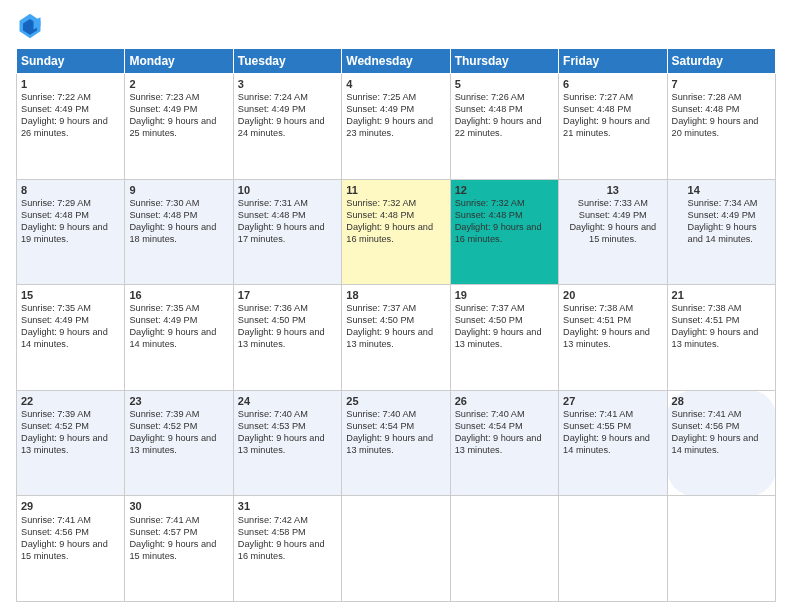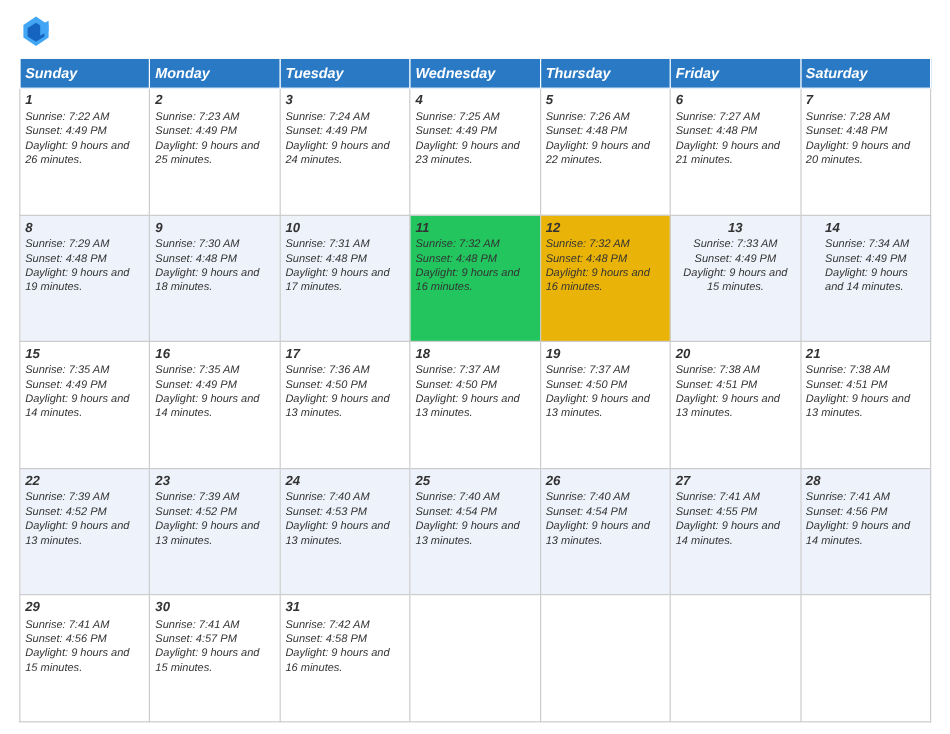--- a/index.html
+++ b/index.html
@@ -53,21 +53,20 @@
     .title-block h2 {
       font-size: 14px;
       font-weight: normal;
       color: #555;
     }
     .calendar {
       flex: 1;
       border-collapse: collapse;
       width: 100%;
       table-layout: fixed;
-      font-style: italic;
     }
     .calendar th {
       background: #2979c4;
       color: #fff;
       font-size: 12px;
       font-weight: bold;
       padding: 5px 4px;
       text-align: left;
       border: 1px solid #fff;
     }
@@ -131,42 +130,42 @@
           <td><span class="day-num">3</span><span>Sunrise: 7:24 AM</span><br><span>Sunset: 4:49 PM</span><br><span>Daylight: 9 hours and 24 minutes.</span></td>
           <td><span class="day-num">4</span><span>Sunrise: 7:25 AM</span><br><span>Sunset: 4:49 PM</span><br><span>Daylight: 9 hours and 23 minutes.</span></td>
           <td><span class="day-num">5</span><span>Sunrise: 7:26 AM</span><br><span>Sunset: 4:48 PM</span><br><span>Daylight: 9 hours and 22 minutes.</span></td>
           <td><span class="day-num">6</span><span>Sunrise: 7:27 AM</span><br><span>Sunset: 4:48 PM</span><br><span>Daylight: 9 hours and 21 minutes.</span></td>
           <td><span class="day-num">7</span><span>Sunrise: 7:28 AM</span><br><span>Sunset: 4:48 PM</span><br><span>Daylight: 9 hours and 20 minutes.</span></td>
         </tr>
         <tr>
           <td style="background: rgb(238, 242, 250);"><span class="day-num">8</span><span>Sunrise: 7:29 AM</span><br><span>Sunset: 4:48 PM</span><br><span>Daylight: 9 hours and 19 minutes.</span></td>
           <td style="background: rgb(238, 242, 250);"><span class="day-num">9</span><span>Sunrise: 7:30 AM</span><br><span>Sunset: 4:48 PM</span><br><span>Daylight: 9 hours and 18 minutes.</span></td>
           <td style="background: rgb(238, 242, 250);"><span class="day-num">10</span><span>Sunrise: 7:31 AM</span><br><span>Sunset: 4:48 PM</span><br><span>Daylight: 9 hours and 17 minutes.</span></td>
-          <td style="background: #22c55e;"><span class="day-num">11</span><span>Sunrise: 7:32 AM</span><br><span>Sunset: 4:48 PM</span><br><span>Daylight: 9 hours and 16 minutes.</span></td>
-          <td style="background: #eab308;"><span class="day-num">12</span><span>Sunrise: 7:32 AM</span><br><span>Sunset: 4:48 PM</span><br><span>Daylight: 9 hours and 16 minutes.</span></td>
+          <td style="background: #fef9c3;"><span class="day-num">11</span><span>Sunrise: 7:32 AM</span><br><span>Sunset: 4:48 PM</span><br><span>Daylight: 9 hours and 16 minutes.</span></td>
+          <td style="background: #14b8a6;"><span class="day-num">12</span><span>Sunrise: 7:32 AM</span><br><span>Sunset: 4:48 PM</span><br><span>Daylight: 9 hours and 16 minutes.</span></td>
           <td style="background: rgb(238, 242, 250); text-align: center;"><span class="day-num">13</span><span>Sunrise: 7:33 AM</span><br><span>Sunset: 4:49 PM</span><br><span>Daylight: 9 hours and 15 minutes.</span></td>
           <td style="background: rgb(238, 242, 250); padding-left: 20px;"><span class="day-num">14</span><span>Sunrise: 7:34 AM</span><br><span>Sunset: 4:49 PM</span><br><span>Daylight: 9 hours and 14 minutes.</span></td>
         </tr>
         <tr>
           <td><span class="day-num">15</span><span>Sunrise: 7:35 AM</span><br><span>Sunset: 4:49 PM</span><br><span>Daylight: 9 hours and 14 minutes.</span></td>
           <td><span class="day-num">16</span><span>Sunrise: 7:35 AM</span><br><span>Sunset: 4:49 PM</span><br><span>Daylight: 9 hours and 14 minutes.</span></td>
           <td><span class="day-num">17</span><span>Sunrise: 7:36 AM</span><br><span>Sunset: 4:50 PM</span><br><span>Daylight: 9 hours and 13 minutes.</span></td>
           <td><span class="day-num">18</span><span>Sunrise: 7:37 AM</span><br><span>Sunset: 4:50 PM</span><br><span>Daylight: 9 hours and 13 minutes.</span></td>
           <td><span class="day-num">19</span><span>Sunrise: 7:37 AM</span><br><span>Sunset: 4:50 PM</span><br><span>Daylight: 9 hours and 13 minutes.</span></td>
           <td><span class="day-num">20</span><span>Sunrise: 7:38 AM</span><br><span>Sunset: 4:51 PM</span><br><span>Daylight: 9 hours and 13 minutes.</span></td>
           <td><span class="day-num">21</span><span>Sunrise: 7:38 AM</span><br><span>Sunset: 4:51 PM</span><br><span>Daylight: 9 hours and 13 minutes.</span></td>
         </tr>
         <tr>
           <td style="background: rgb(238, 242, 250);"><span class="day-num">22</span><span>Sunrise: 7:39 AM</span><br><span>Sunset: 4:52 PM</span><br><span>Daylight: 9 hours and 13 minutes.</span></td>
           <td style="background: rgb(238, 242, 250);"><span class="day-num">23</span><span>Sunrise: 7:39 AM</span><br><span>Sunset: 4:52 PM</span><br><span>Daylight: 9 hours and 13 minutes.</span></td>
           <td style="background: rgb(238, 242, 250); margin-top: 16px;"><span class="day-num">24</span><span>Sunrise: 7:40 AM</span><br><span>Sunset: 4:53 PM</span><br><span>Daylight: 9 hours and 13 minutes.</span></td>
           <td style="background: rgb(238, 242, 250);"><span class="day-num">25</span><span>Sunrise: 7:40 AM</span><br><span>Sunset: 4:54 PM</span><br><span>Daylight: 9 hours and 13 minutes.</span></td>
           <td style="background: rgb(238, 242, 250);"><span class="day-num">26</span><span>Sunrise: 7:40 AM</span><br><span>Sunset: 4:54 PM</span><br><span>Daylight: 9 hours and 13 minutes.</span></td>
           <td style="background: rgb(238, 242, 250);"><span class="day-num">27</span><span>Sunrise: 7:41 AM</span><br><span>Sunset: 4:55 PM</span><br><span>Daylight: 9 hours and 14 minutes.</span></td>
-          <td style="background: rgb(238, 242, 250);"><span class="day-num">28</span><span>Sunrise: 7:41 AM</span><br><span>Sunset: 4:56 PM</span><br><span>Daylight: 9 hours and 14 minutes.</span></td>
+          <td style="background: rgb(238, 242, 250); border-radius: 27px;"><span class="day-num">28</span><span>Sunrise: 7:41 AM</span><br><span>Sunset: 4:56 PM</span><br><span>Daylight: 9 hours and 14 minutes.</span></td>
         </tr>
         <tr>
           <td><span class="day-num">29</span><span>Sunrise: 7:41 AM</span><br><span>Sunset: 4:56 PM</span><br><span>Daylight: 9 hours and 15 minutes.</span></td>
           <td><span class="day-num">30</span><span>Sunrise: 7:41 AM</span><br><span>Sunset: 4:57 PM</span><br><span>Daylight: 9 hours and 15 minutes.</span></td>
           <td><span class="day-num">31</span><span>Sunrise: 7:42 AM</span><br><span>Sunset: 4:58 PM</span><br><span>Daylight: 9 hours and 16 minutes.</span></td>
           <td style="background: rgb(255, 255, 255);"></td>
           <td style="background: rgb(255, 255, 255);"></td>
           <td style="background: rgb(255, 255, 255);"></td>
           <td style="background: rgb(255, 255, 255);"></td>
         </tr>

